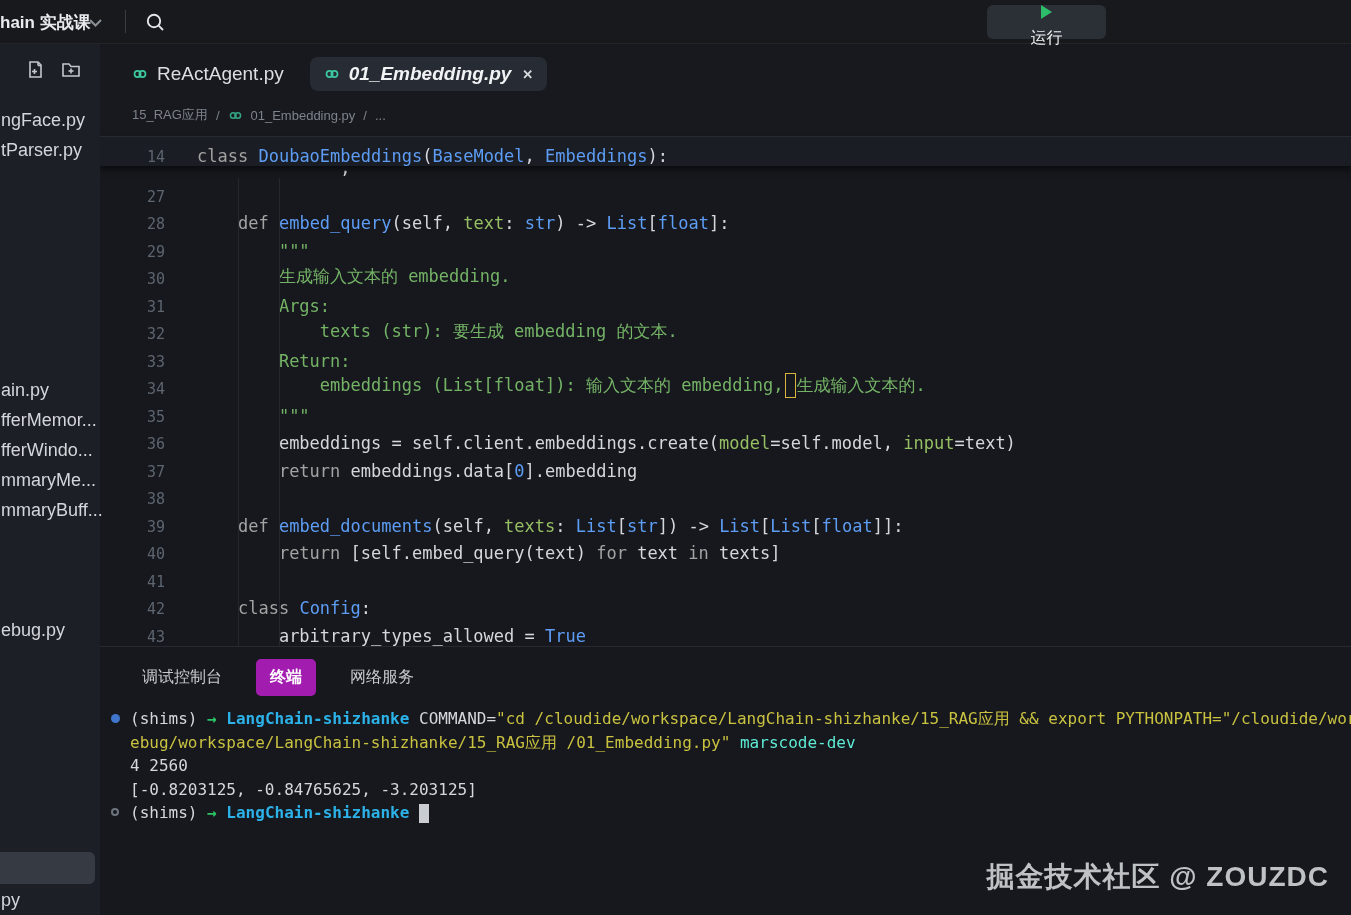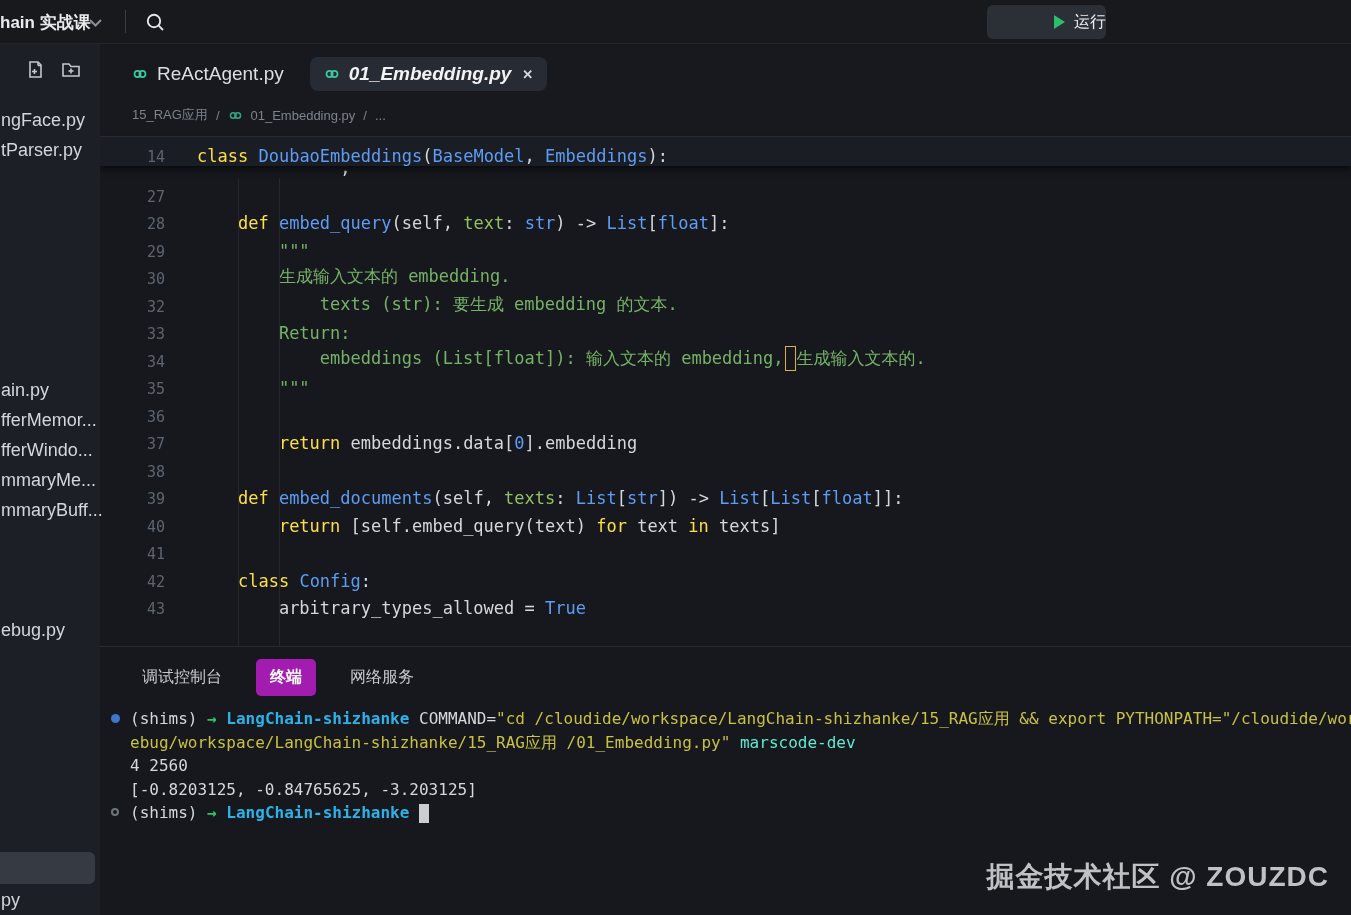--- a/index.html
+++ b/index.html
@@ -5,21 +5,21 @@
   * { margin:0; padding:0; box-sizing:border-box; }
   html,body { width:1351px; height:915px; overflow:hidden; }
   body { background:#16181d; font-family:"Liberation Sans", sans-serif; position:relative; color:#d7dade; }
 
   
   .topbar { position:absolute; left:0; top:0; width:1351px; height:44px; background:#17191d; border-bottom:1px solid rgba(255,255,255,0.05); z-index:30; }
   .project-title { position:absolute; left:0; top:11px; font-size:17px; font-weight:bold; color:#e8eaec; white-space:nowrap; }
   .chevron { position:absolute; left:88px; top:14px; }
   .topbar-divider { position:absolute; left:125px; top:10px; width:1px; height:23px; background:#3a3e44; }
   .search-btn { position:absolute; left:141px; top:8px; width:28px; height:28px; display:flex; align-items:center; justify-content:center; cursor:pointer; }
-  .run-button { position:absolute; left:987px; top:5px; width:119px; height:34px; background:#2b2f36; border-radius:6px; display:flex; align-items:center; justify-content:flex-end; gap:9px; cursor:pointer; }
+  .run-button { position:absolute; left:987px; top:5px; width:119px; height:34px; background:#2b2f36; border-radius:6px; display:flex; align-items:center; justify-content:space-between; gap:9px; cursor:pointer;flex-direction:column; }
   .play-icon { width:0; height:0; border-left:11px solid #2ebd6b; border-top:7px solid transparent; border-bottom:7px solid transparent; }
   .run-label { font-size:16px; color:#eef0f2; }
 
   
   .sidebar { position:absolute; left:0; top:44px; width:100px; height:871px; background:#1c1f25; z-index:10; }
   .sb-icons { position:absolute; left:26px; top:16px; display:flex; gap:16px; }
   .sb-icon { width:19px; height:19px; cursor:pointer; }
   .file-item { position:absolute; left:1px; height:24px; line-height:24px; font-size:18px; color:#d3d6da; white-space:nowrap; cursor:pointer; }
   .file-highlight-bar { position:absolute; left:0; top:808px; width:95px; height:32px; background:#363b43; border-radius:0 6px 6px 0; }
 
@@ -40,21 +40,21 @@
   .sticky-line { position:absolute; left:0; top:0; width:1251px; height:30px; background:#1a1d23; border-top:1px solid #272a30; box-shadow:0 4px 6px rgba(0,0,0,0.5); z-index:5; }
   .clipped-line { position:absolute; left:0; top:30px; width:1251px; height:12px; overflow:hidden; }
   .clipped-line .code-row { margin-top:-16px; }
   .code-lines { position:absolute; left:0; top:42px; width:1251px; height:468px; }
   .code-row { display:flex; align-items:flex-end; height:27.5px; white-space:pre; }
   .sticky-line .code-row { height:29px; }
   .gutter { width:65px; flex:none; text-align:right; font-size:15px; color:#5d6570; }
   .code { padding-left:32px; }
   .indent-guide { position:absolute; width:1px; background:#24272e; top:0; bottom:0; }
   .tok-pl { color:#d4d7dc; }
-  .tok-kw { color:#fde047; }
+  .tok-kw { color:#a3a3a3; }
   .tok-cls { color:#5d9df5; }
   .tok-fn { color:#5d9df5; }
   .tok-str { color:#74b266; }
   .tok-par { color:#97bf63; }
   .tok-num { color:#5d9df5; }
   .cursor-box { display:inline-block; width:11px; height:25px; border:1.5px solid #d7b53e; vertical-align:middle; margin:0 1px; }
 
   
   .panel { position:absolute; left:100px; top:646px; width:1251px; height:269px; background:#16181d; border-top:1px solid #272a30; }
   .panel-tab-bar { position:absolute; left:28px; top:12px; display:flex; align-items:center; gap:20px; }
@@ -172,25 +172,26 @@
   <div class="clipped-line">
       <div class="code-row"><span class="gutter"></span><span class="code"><span class="tok-pl">              ,</span></span></div>
     </div>
   <div class="code-lines">
     <div class="indent-guide" style="left:138px;"></div>
     <div class="indent-guide" style="left:179px;"></div>
   <div class="code-row"><span class="gutter">27</span><span class="code"></span></div>
       <div class="code-row"><span class="gutter">28</span><span class="code"><span class="tok-pl">    </span><span class="tok-kw">def</span><span class="tok-pl"> </span><span class="tok-fn">embed_query</span><span class="tok-pl">(</span><span class="tok-pl">self</span><span class="tok-pl">, </span><span class="tok-par">text</span><span class="tok-pl">: </span><span class="tok-cls">str</span><span class="tok-pl">) -&gt; </span><span class="tok-cls">List</span><span class="tok-pl">[</span><span class="tok-cls">float</span><span class="tok-pl">]:</span></span></div>
       <div class="code-row"><span class="gutter">29</span><span class="code"><span class="tok-pl">        </span><span class="tok-str">"""</span></span></div>
       <div class="code-row"><span class="gutter">30</span><span class="code"><span class="tok-pl">        </span><span class="tok-str">生成输入文本的 embedding.</span></span></div>
+      <div class="code-row"><span class="gutter">31</span><span class="code"><span class="tok-pl">        </span><span class="tok-str">Args:</span></span></div>
       <div class="code-row"><span class="gutter">32</span><span class="code"><span class="tok-pl">            </span><span class="tok-str">texts (str): 要生成 embedding 的文本.</span></span></div>
       <div class="code-row"><span class="gutter">33</span><span class="code"><span class="tok-pl">        </span><span class="tok-str">Return:</span></span></div>
       <div class="code-row"><span class="gutter">34</span><span class="code"><span class="tok-pl">            </span><span class="tok-str">embeddings (List[float]): 输入文本的 embedding,</span><span class="cursor-box"></span><span class="tok-str">生成输入文本的.</span></span></div>
       <div class="code-row"><span class="gutter">35</span><span class="code"><span class="tok-pl">        </span><span class="tok-str">"""</span></span></div>
-      <div class="code-row"><span class="gutter">36</span></div>
+      <div class="code-row"><span class="gutter">36</span><span class="code"><span class="tok-pl">        </span><span class="tok-pl">embeddings = self.client.embeddings.create(</span><span class="tok-par">model</span><span class="tok-pl">=self.model, </span><span class="tok-par">input</span><span class="tok-pl">=text)</span></span></div>
       <div class="code-row"><span class="gutter">37</span><span class="code"><span class="tok-pl">        </span><span class="tok-kw">return</span><span class="tok-pl"> embeddings.data[</span><span class="tok-num">0</span><span class="tok-pl">].embedding</span></span></div>
       <div class="code-row"><span class="gutter">38</span><span class="code"></span></div>
       <div class="code-row"><span class="gutter">39</span><span class="code"><span class="tok-pl">    </span><span class="tok-kw">def</span><span class="tok-pl"> </span><span class="tok-fn">embed_documents</span><span class="tok-pl">(self, </span><span class="tok-par">texts</span><span class="tok-pl">: </span><span class="tok-cls">List</span><span class="tok-pl">[</span><span class="tok-cls">str</span><span class="tok-pl">]) -&gt; </span><span class="tok-cls">List</span><span class="tok-pl">[</span><span class="tok-cls">List</span><span class="tok-pl">[</span><span class="tok-cls">float</span><span class="tok-pl">]]:</span></span></div>
       <div class="code-row"><span class="gutter">40</span><span class="code"><span class="tok-pl">        </span><span class="tok-kw">return</span><span class="tok-pl"> [self.embed_query(text) </span><span class="tok-kw">for</span><span class="tok-pl"> text </span><span class="tok-kw">in</span><span class="tok-pl"> texts]</span></span></div>
       <div class="code-row"><span class="gutter">41</span><span class="code"></span></div>
       <div class="code-row"><span class="gutter">42</span><span class="code"><span class="tok-pl">    </span><span class="tok-kw">class</span><span class="tok-pl"> </span><span class="tok-cls">Config</span><span class="tok-pl">:</span></span></div>
       <div class="code-row"><span class="gutter">43</span><span class="code"><span class="tok-pl">        </span><span class="tok-pl">arbitrary_types_allowed = </span><span class="tok-cls">True</span></span></div>
     </div>
 </div>
 

